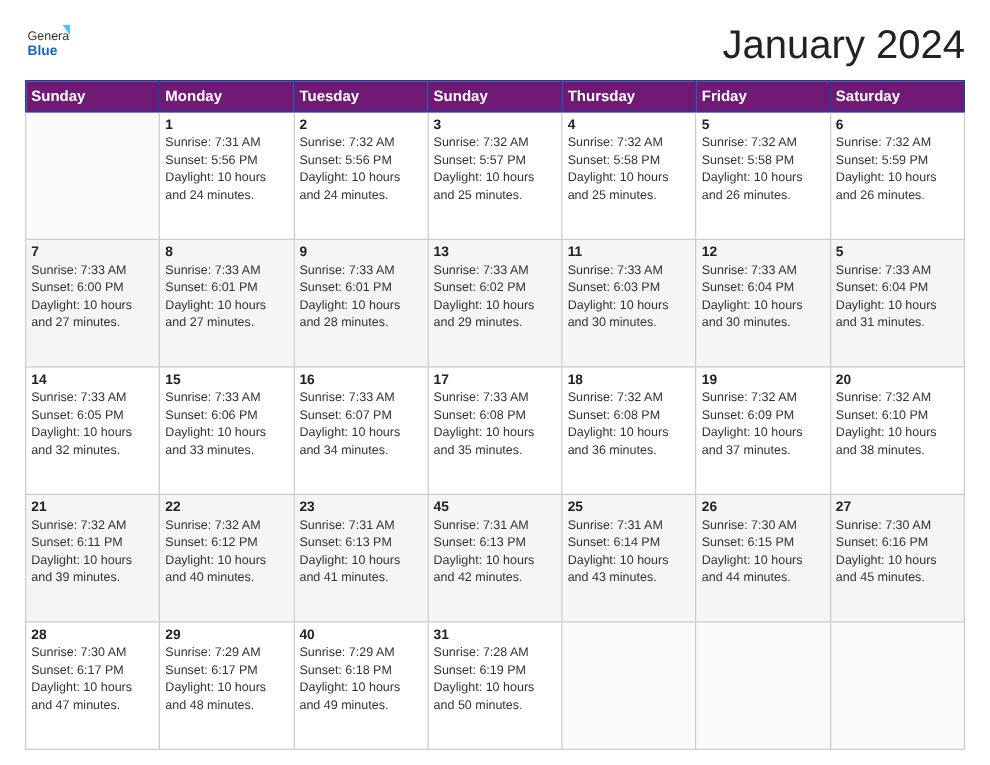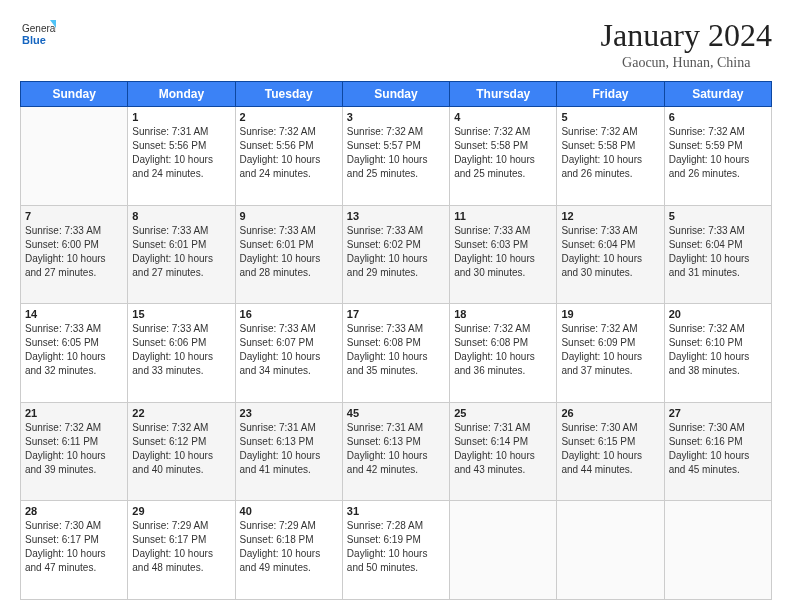--- a/index.html
+++ b/index.html
@@ -22,47 +22,46 @@
       justify-content: space-between;
       align-items: flex-start;
       margin-bottom: 10px;
     }
     .logo {
       display: flex;
       align-items: center;
       gap: 2px;
     }
     .title-block {
-      text-align: center;
-      font-family: Liberation Serif, serif;
+      text-align: right;
     }
     .main-title {
       font-size: 32px;
       font-weight: normal;
       color: #222;
       line-height: 1.1;
     }
     .subtitle {
       font-size: 14px;
       color: #555;
       margin-top: 2px;
     }
     table {
       width: 100%;
       border-collapse: collapse;
       flex: 1;
       table-layout: fixed;
     }
     thead tr th {
-      background: #3b82f6;
+      background: #701a75;
       color: #fff;
       font-size: 12px;
       font-weight: bold;
       padding: 5px 4px;
-      text-align: center;
+      text-align: left;
       border: 1px solid #0d47a1;
     }
     tbody tr td {
       border: 1px solid #ccc;
       vertical-align: top;
       padding: 4px 4px 3px 4px;
       font-size: 10.2px;
       color: #222;
       background: #fff;
       height: 80px;
@@ -95,21 +94,20 @@
         <rect x="0" y="0" width="36" height="36" fill="none"></rect>
 
         <text x="2" y="14" font-size="10" fill="#333" font-family="Arial" font-weight="normal">General</text>
         <text x="2" y="26" font-size="11" fill="#1565c0" font-family="Arial" font-weight="bold">Blue</text>
         <polygon points="28,2 36,10 30,4" fill="#1565c0"></polygon>
         <polygon points="30,2 36,2 36,10" fill="#4fc3f7"></polygon>
       </svg>
     </div>
     <div class="title-block">
       <div class="main-title">January 2024</div>
-      <div class="subtitle">Gaocun, Hunan, China</div>
     </div>
   </div>
 
   <table>
     <thead>
       <tr>
       <th>Sunday</th>
           <th>Monday</th>
           <th>Tuesday</th>
           <th>Sunday</th>

